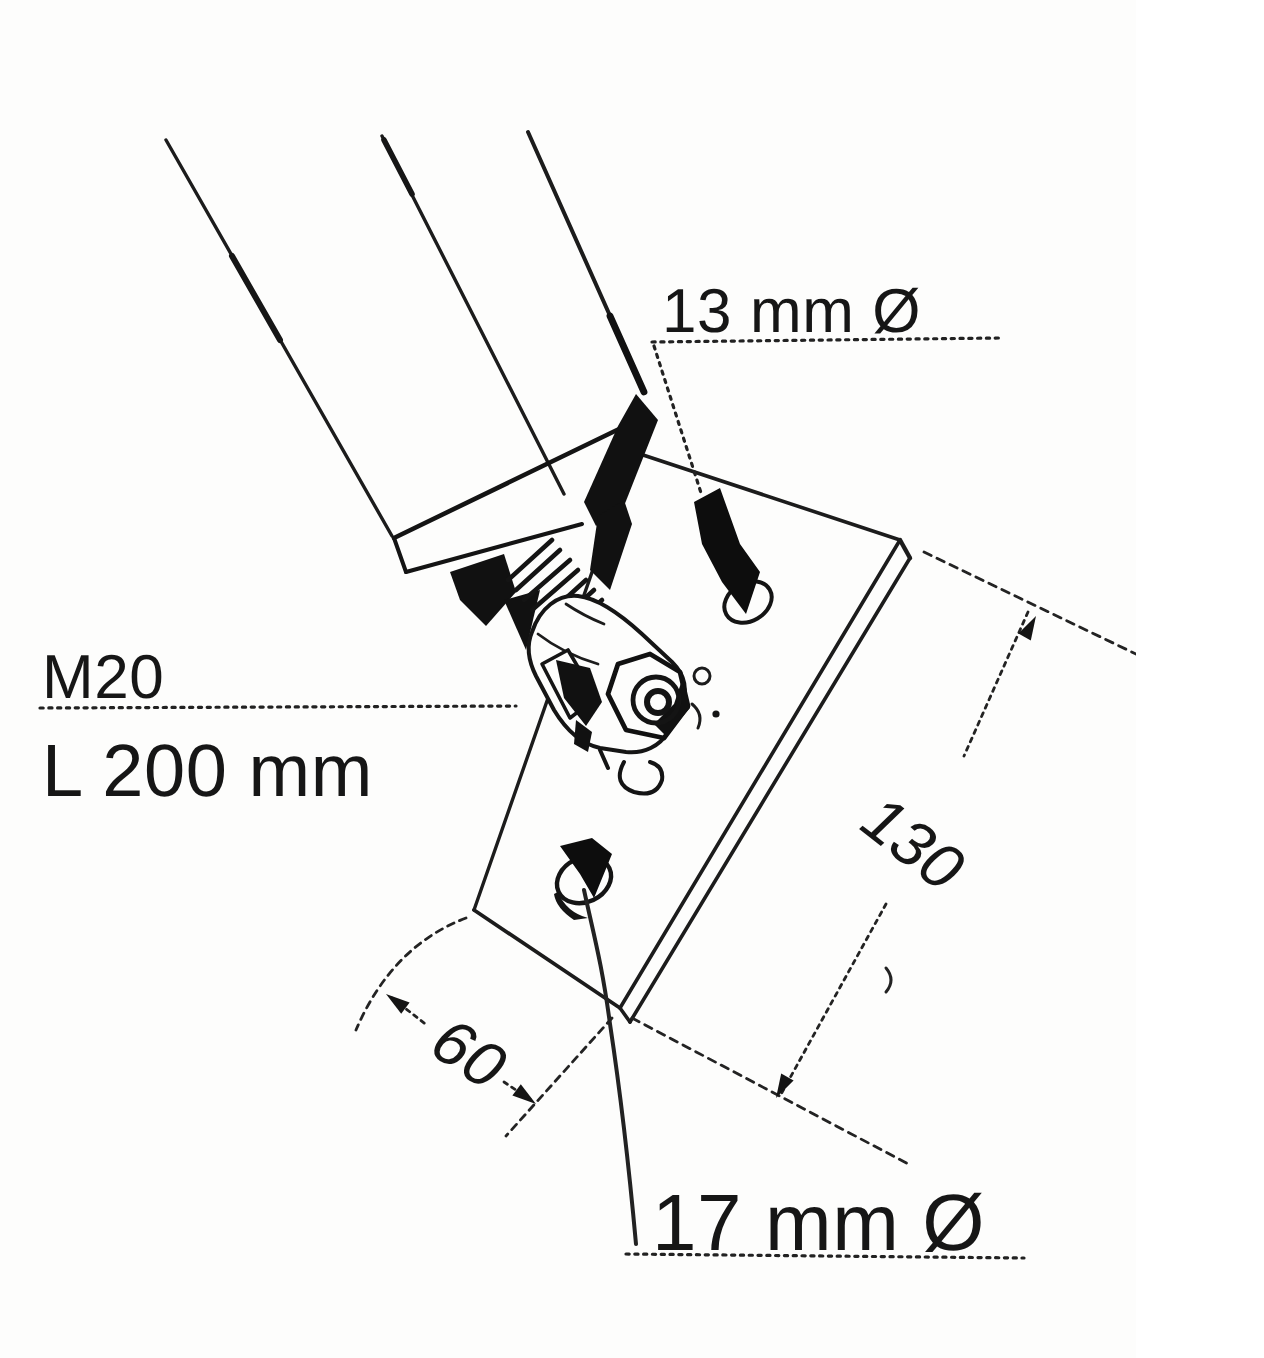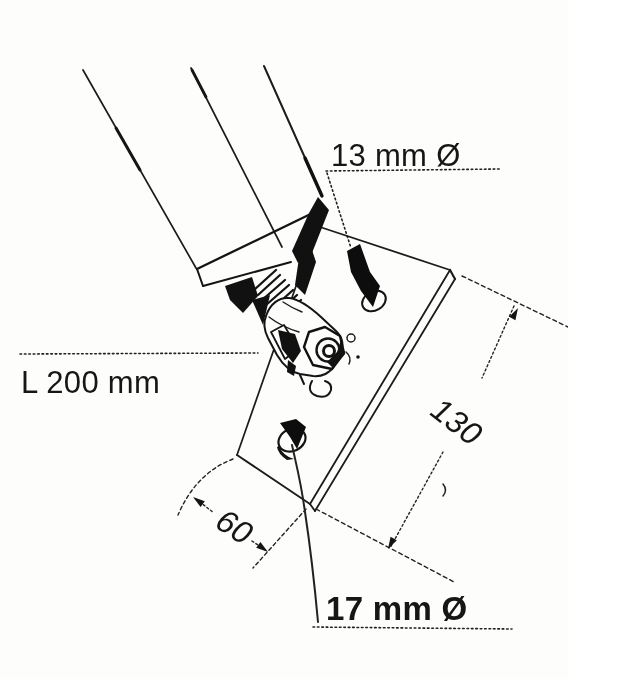--- a/index.html
+++ b/index.html
@@ -7,22 +7,22 @@
     position:relative;width:568px;height:679px;background:#fdfdfc;overflow:hidden;
     font-family:"Liberation Sans", sans-serif;
   }
   #drawing{position:absolute;left:0;top:0;}
   .label{
     position:absolute;color:#161616;font-family:"Liberation Sans",sans-serif;
     white-space:nowrap;line-height:1;letter-spacing:0.3px;user-select:none;
   }
   .lbl-13{left:331px;top:140px;font-size:31px;}
   .lbl-m20{left:21px;top:323px;font-size:31px;}
-  .lbl-l200{left:21px;top:367px;font-size:31px;}
-  .lbl-17{left:326px;top:592px;font-size:33px;font-weight:bold;}
+  .lbl-l200{left:21px;top:367px;font-size:37px;}
+  .lbl-17{left:326px;top:592px;font-size:40px;}
   .lbl-130{
     left:457px;top:422px;font-size:32px;
     transform:translate(-50%,-50%) rotate(38deg) skewX(-8deg);
   }
   .lbl-60{
     left:235px;top:527px;font-size:32px;
     transform:translate(-50%,-50%) rotate(34deg) skewX(-8deg);
   }
 </style>
 </head>
@@ -131,17 +131,18 @@
     <path d="M233,459 Q196,473 178,515" stroke-width="1.4" stroke-dasharray="3.5 3"></path>
     <line x1="306" y1="509" x2="253" y2="568" stroke-width="1.4" stroke-dasharray="3.5 3"></line>
     <line x1="196" y1="499" x2="214" y2="513" stroke-width="1.4" stroke-dasharray="2 2.6"></line>
     <line x1="252" y1="541" x2="267" y2="551" stroke-width="1.4" stroke-dasharray="2 2.6"></line>
     <polygon fill="#141414" stroke="none" points="193,497 200.6,506.9 204.8,501.3"></polygon>
     <polygon fill="#141414" stroke="none" points="268,552 256.2,547.7 260.4,542.1"></polygon>
   </g>
 </svg>
 
   <div class="label lbl-13">13 mm Ø</div>
+  <div class="label lbl-m20">M20</div>
   <div class="label lbl-l200">L 200 mm</div>
   <div class="label lbl-130">130</div>
   <div class="label lbl-60">60</div>
   <div class="label lbl-17">17 mm Ø</div>
 </div>
 
 </body></html>

